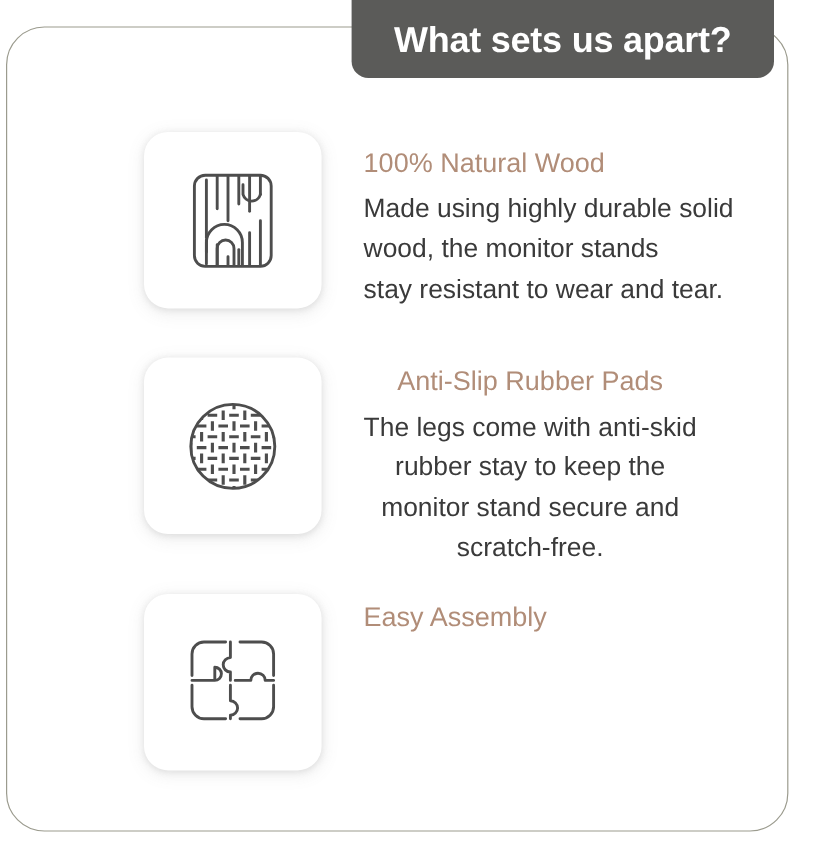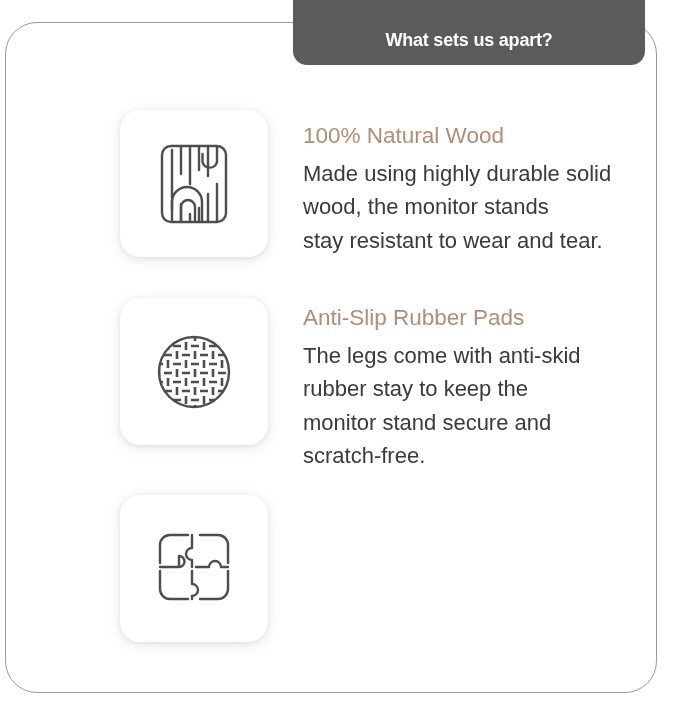--- a/index.html
+++ b/index.html
@@ -40,21 +40,21 @@
     background: #5b5b59;
     border-radius: 10px 10px 14px 14px;
     display: flex;
     align-items: flex-end;
     justify-content: center;
     padding-bottom: 16px;
     z-index: 5;
   }
   .banner-title {
     color: #ffffff;
-    font-size: 18px;
+    font-size: 30px;
     font-weight: bold;
     letter-spacing: -0.2px;
     line-height: 1;
     white-space: nowrap;
   }
 
   
   .features {
     position: absolute;
     left: 0;
@@ -84,21 +84,21 @@
     align-items: center;
     justify-content: center;
   }
   .tile svg { display: block; }
 
   
   .ftext {
     margin-left: 35px;
     padding-top: 14px;
   }
-  .feature-2 .ftext { padding-top: 8px; }
+  .feature-2 .ftext { padding-top: 8px; text-align: center; }
   .feature-3 .ftext { padding-top: 8px; }
 
   .fhead {
     color: #b18d78;
     font-size: 22.5px;
     font-weight: normal;
     line-height: 1.1;
     margin: 0 0 8px 0;
     white-space: nowrap;
   }
@@ -280,16 +280,17 @@
           <path d="M48 44 L61 44 A6 6 0 1 1 73 44 L80 44"></path>
 
           <path d="M12 48 L12 66 A10 10 0 0 0 22 76 L40 76"></path>
           <path d="M44 48 L44 61 A6 6 0 1 1 44 73 L44 76"></path>
 
           <path d="M52 76 L70 76 A10 10 0 0 0 80 66 L80 48"></path>
         </svg>
       </span>
     </div>
     <div class="ftext">
+      <h3 class="fhead">Easy Assembly</h3>
     </div>
   </div>
 
 </div>
 
 </body></html>

